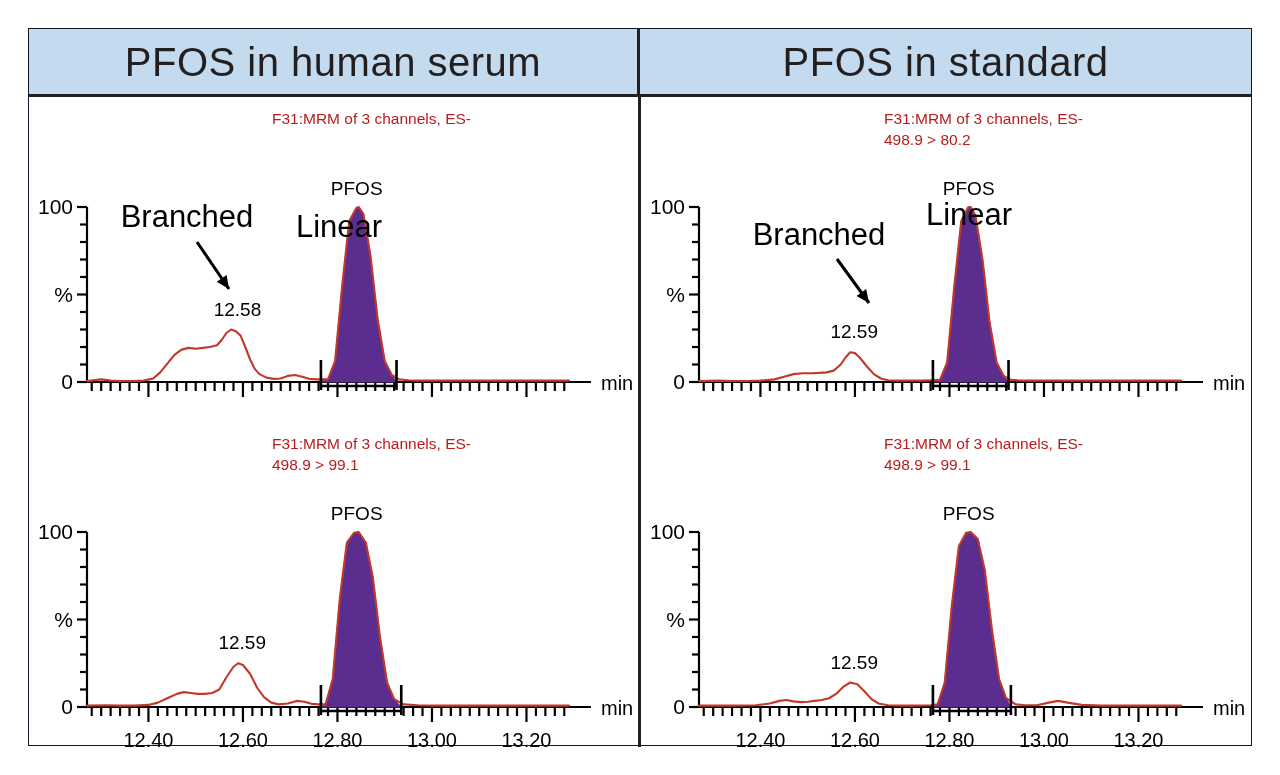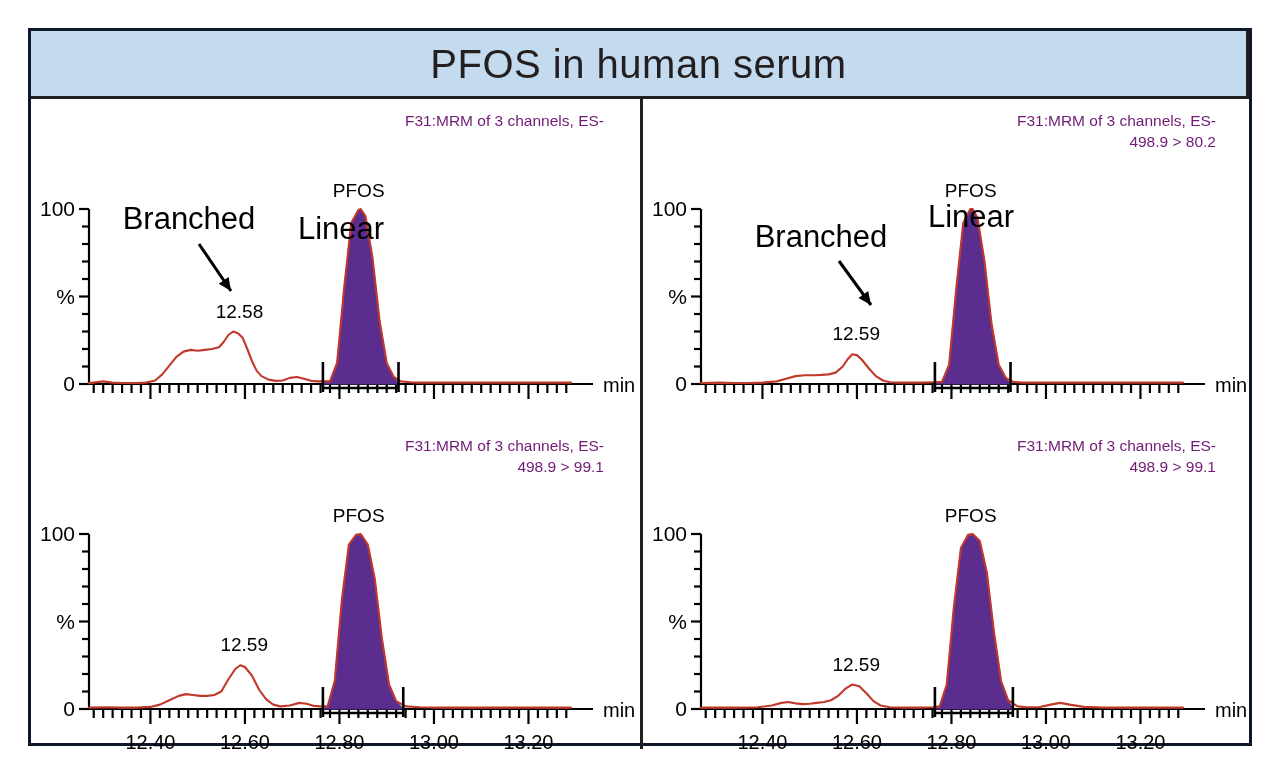--- a/index.html
+++ b/index.html
@@ -1,56 +1,59 @@
 <!DOCTYPE html>
 <html><head>
 <meta charset="utf-8">
 <style>
   html,body{margin:0;padding:0;background:#ffffff;}
   body{width:1280px;height:775px;font-family:"Liberation Sans",sans-serif;overflow:hidden;}
 
   #figure{position:absolute;left:28px;top:28px;width:1224px;height:718px;
-          border:3px solid #0f172a;box-sizing:border-box;background:#fff;}
+          border:1px solid #0f172a;box-sizing:border-box;background:#fff;}
 
   .header-row{position:absolute;left:0;top:0;width:100%;height:68px;display:flex;}
   .header-cell{flex:1 1 50%;background:#c3daef;border-bottom:3px solid #231f20;
                display:flex;align-items:center;justify-content:center;box-sizing:border-box;}
   .header-cell.left{border-right:3px solid #231f20;}
   .header-cell .htitle{font-size:40px;color:#231f20;letter-spacing:0.5px;line-height:1;}
 
   .vdivider{position:absolute;left:609px;top:68px;width:3px;height:650px;background:#231f20;}
 
   .panel{position:absolute;width:609px;height:325px;}
   .panel.col-r{left:612px;}
   .panel.col-l{left:0px;}
   .panel.row-t{top:68px;}
   .panel.row-b{top:393px;}
 
-  .mrm{position:absolute;right:36px;top:12px;width:330px;text-align:right;
-       color:#701a75;font-size:15.5px;line-height:1.33;}
+  .mrm{position:absolute;right:36px;top:12px;width:330px;text-align:left;
+       color:#b91c1c;font-size:15.5px;line-height:1.33;}
 
   .plot{position:absolute;left:0;top:0;width:100%;height:100%;}
   svg{display:block;}
 
   .axlabel{font-family:"Liberation Sans",sans-serif;fill:#000;}
   .ylab{font-size:21px;}
   .xlab{font-size:20px;}
   .minlab{font-size:20px;}
   .peaklab{font-size:19px;}
   .rtlab{font-size:19px;}
   .annot{font-size:31px;}
 </style>
 </head>
 <body>
 
 <div id="figure">
 
   <div class="header-row">
     <div class="header-cell left">
       <span class="htitle">PFOS in human serum</span>
+    </div>
+    <div class="header-cell">
+      <span class="htitle">PFOS in standard</span>
     </div>
   </div>
 
   <div class="vdivider"></div>
 
   <div class="panel col-l row-t">
     <div class="mrm">
       <div>F31:MRM of 3 channels, ES-</div>
     </div>
     <div class="plot">

